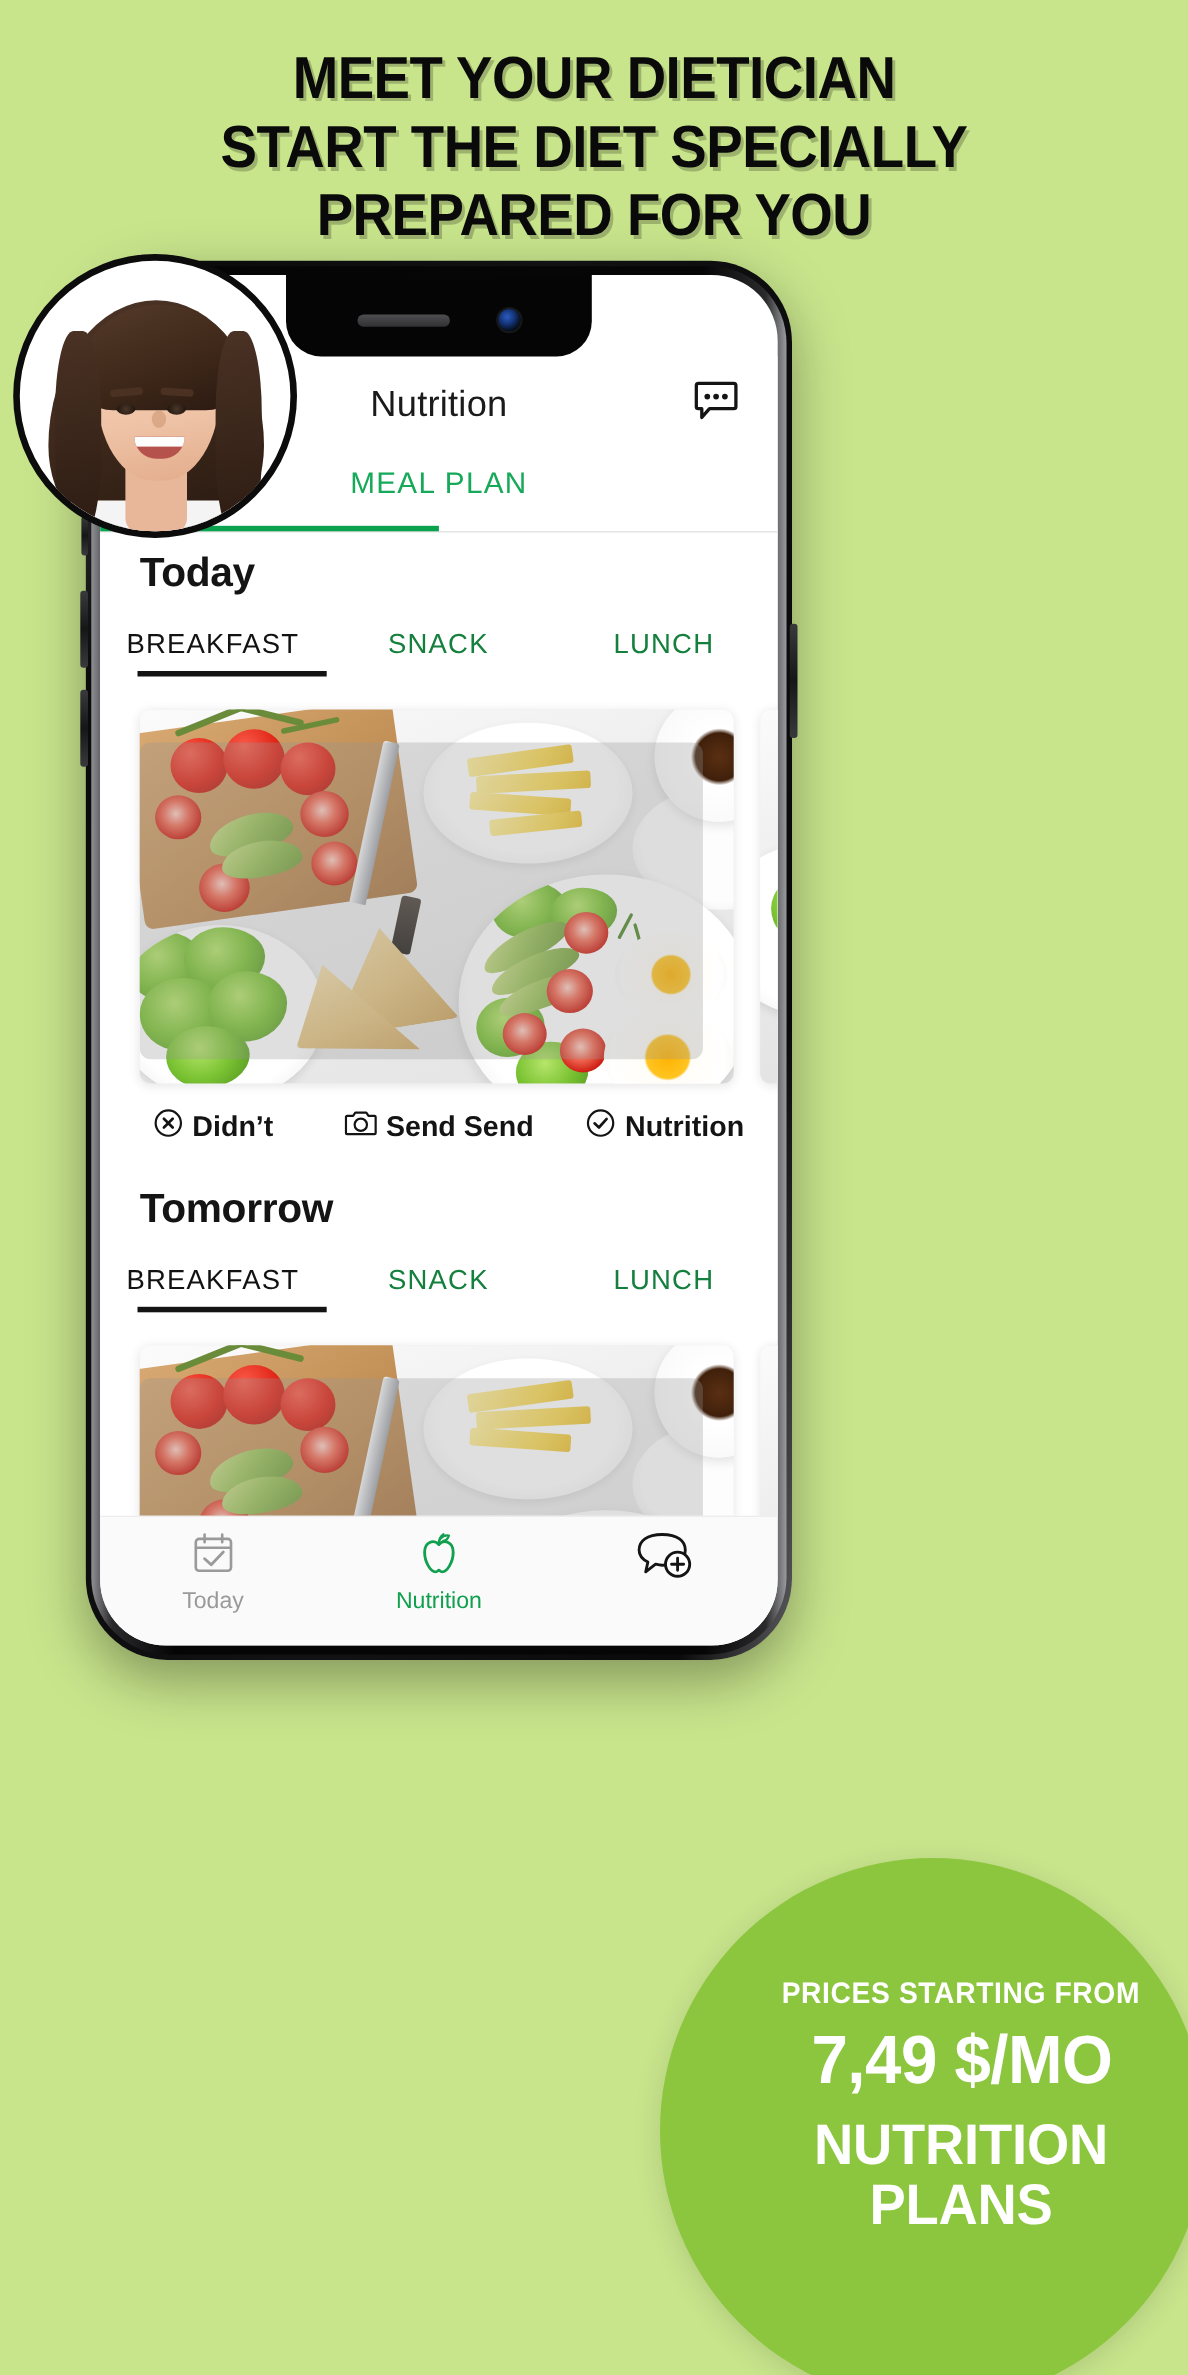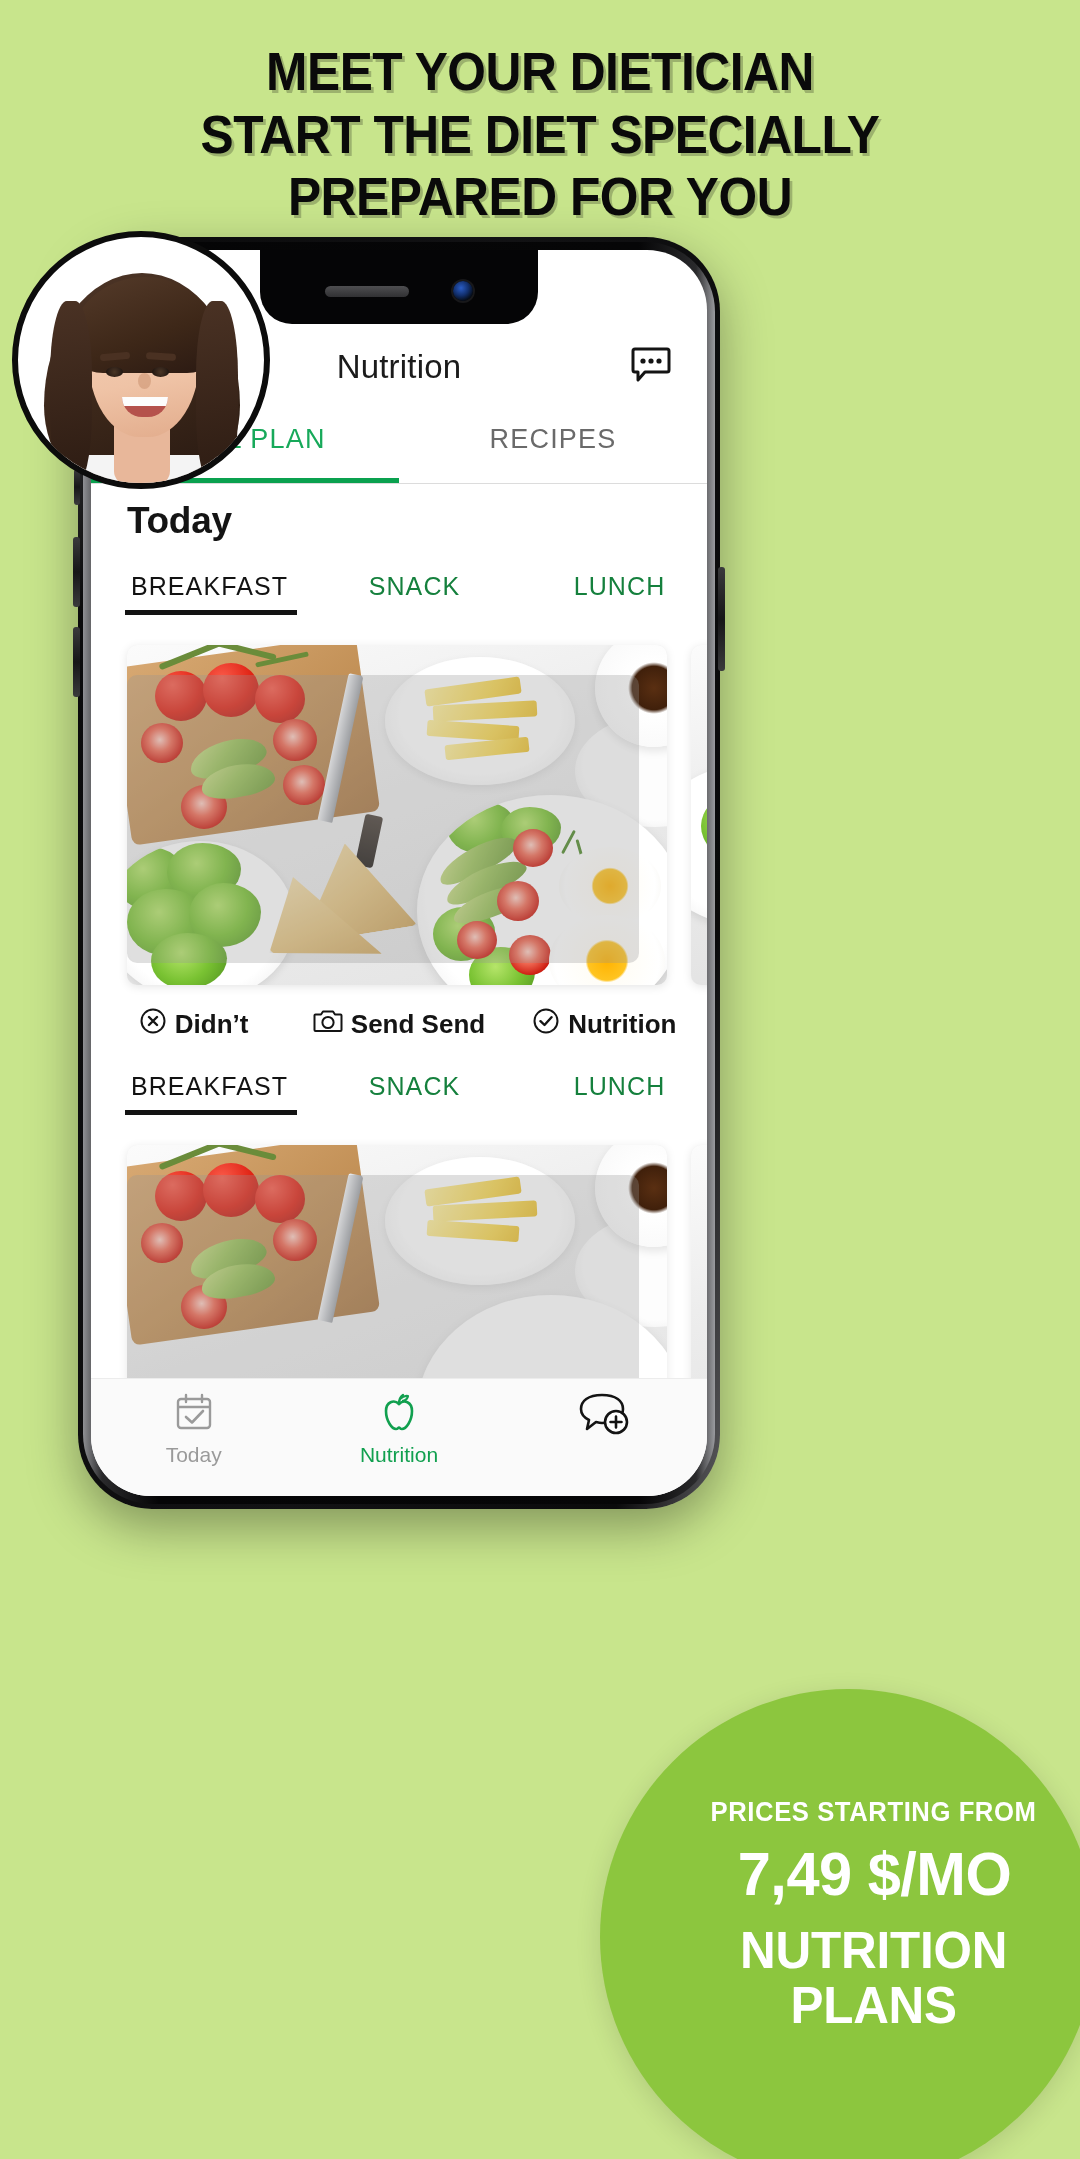--- a/index.html
+++ b/index.html
@@ -93,21 +93,21 @@
   .top-tab.active { color:#17a95a; }
   .top-tab-underline {
     position:absolute; bottom:0; left:0; width:50%; height:5px; background:#0aa14f;
   }
 
   
   .app-body { position:absolute; top:234px; left:0; right:0; bottom:118px; background:#fff; overflow:hidden; }
 
   .day-title { font-size:37px; font-weight:bold; color:#141414; padding:16px 0 0 36px; letter-spacing:-0.3px; }
 
-  .meal-tabs { display:flex; padding:30px 0 0 16px; position:relative; }
+  .meal-tabs { display:flex; padding:30px 0 0 0; position:relative; }
   .meal-tab {
     flex:0 0 auto; width:205px; text-align:center;
     font-size:25px; letter-spacing:1.1px; color:#15803d; padding-bottom:14px;
   }
   .meal-tab.active { color:#121212; }
   .meal-tab.active::after {
     content:""; position:absolute; bottom:0; left:34px; width:172px; height:5px; background:#131313;
   }
 
   
@@ -247,23 +247,20 @@
           <circle cx="12" cy="15" r="2.6" fill="#141414"></circle>
           <circle cx="20" cy="15" r="2.6" fill="#141414"></circle>
           <circle cx="28" cy="15" r="2.6" fill="#141414"></circle>
         </svg>
       </div>
     </div>
 
     <div class="top-tabs">
       <div class="top-tab active">
         <span>MEAL PLAN</span>
-      </div>
-      <div class="top-tab">
-        <span>RECIPES</span>
       </div>
       <div class="top-tab-underline"></div>
     </div>
 
     <div class="app-body">
 
       <div class="day-title">Today</div>
       <div class="meal-tabs">
         <div class="meal-tab active">
           <span>BREAKFAST</span>
@@ -364,20 +361,21 @@
           <span>
             <svg width="28" height="28" viewBox="0 0 28 28">
               <circle cx="14" cy="14" r="11.5" fill="none" stroke="#141414" stroke-width="2"></circle>
               <path d="M8.5 14.2 L12.5 18 L19.5 10.2" fill="none" stroke="#141414" stroke-width="2.4" stroke-linecap="round" stroke-linejoin="round"></path>
             </svg>
           </span>
           <span>Nutrition</span>
         </div>
       </div>
 
+      <div class="day-title" style="padding-top:36px;">Tomorrow</div>
       <div class="meal-tabs">
         <div class="meal-tab active">
           <span>BREAKFAST</span>
         </div>
         <div class="meal-tab">
           <span>SNACK</span>
         </div>
         <div class="meal-tab">
           <span>LUNCH</span>
         </div>

